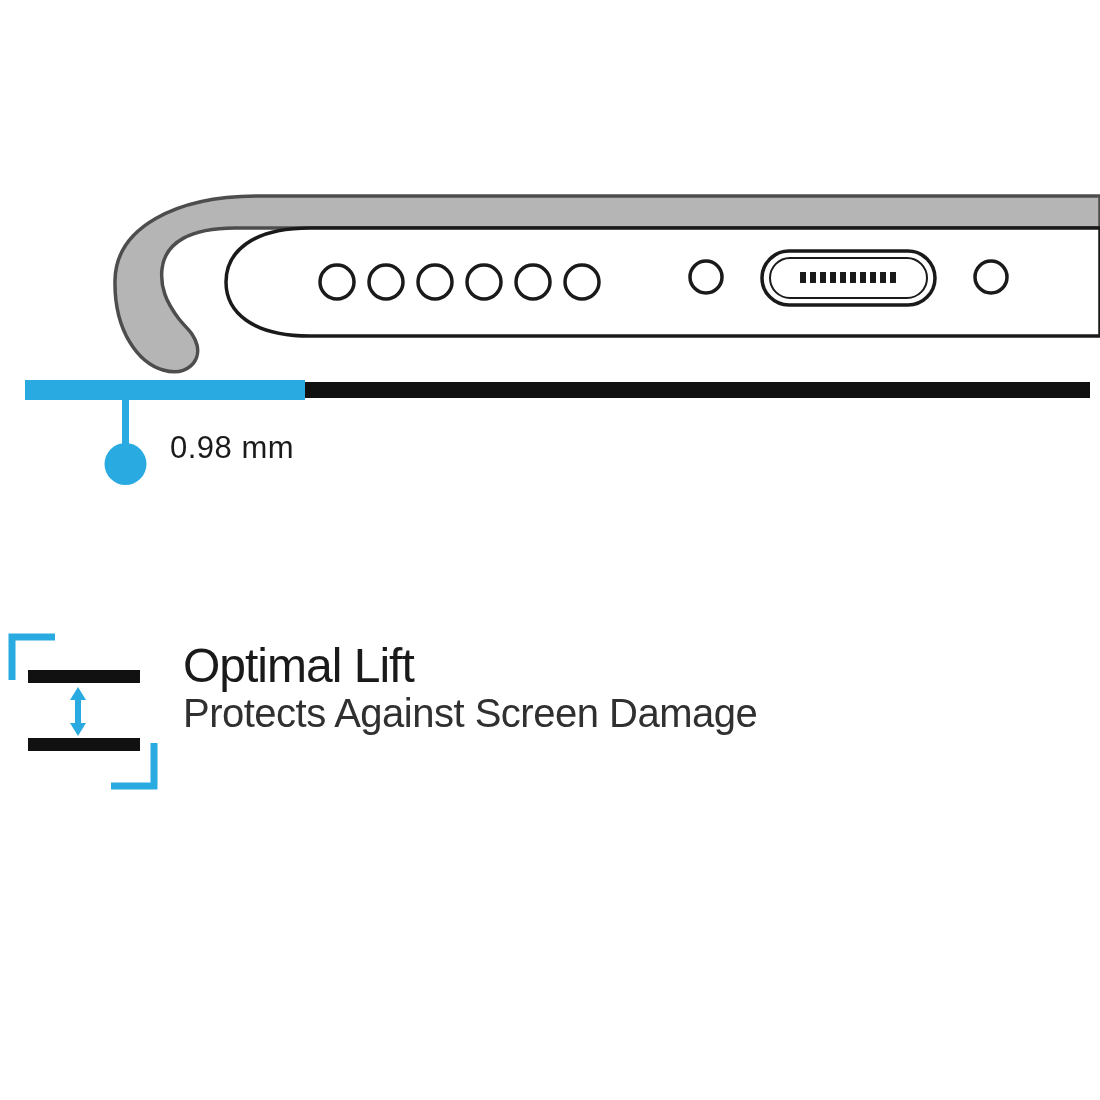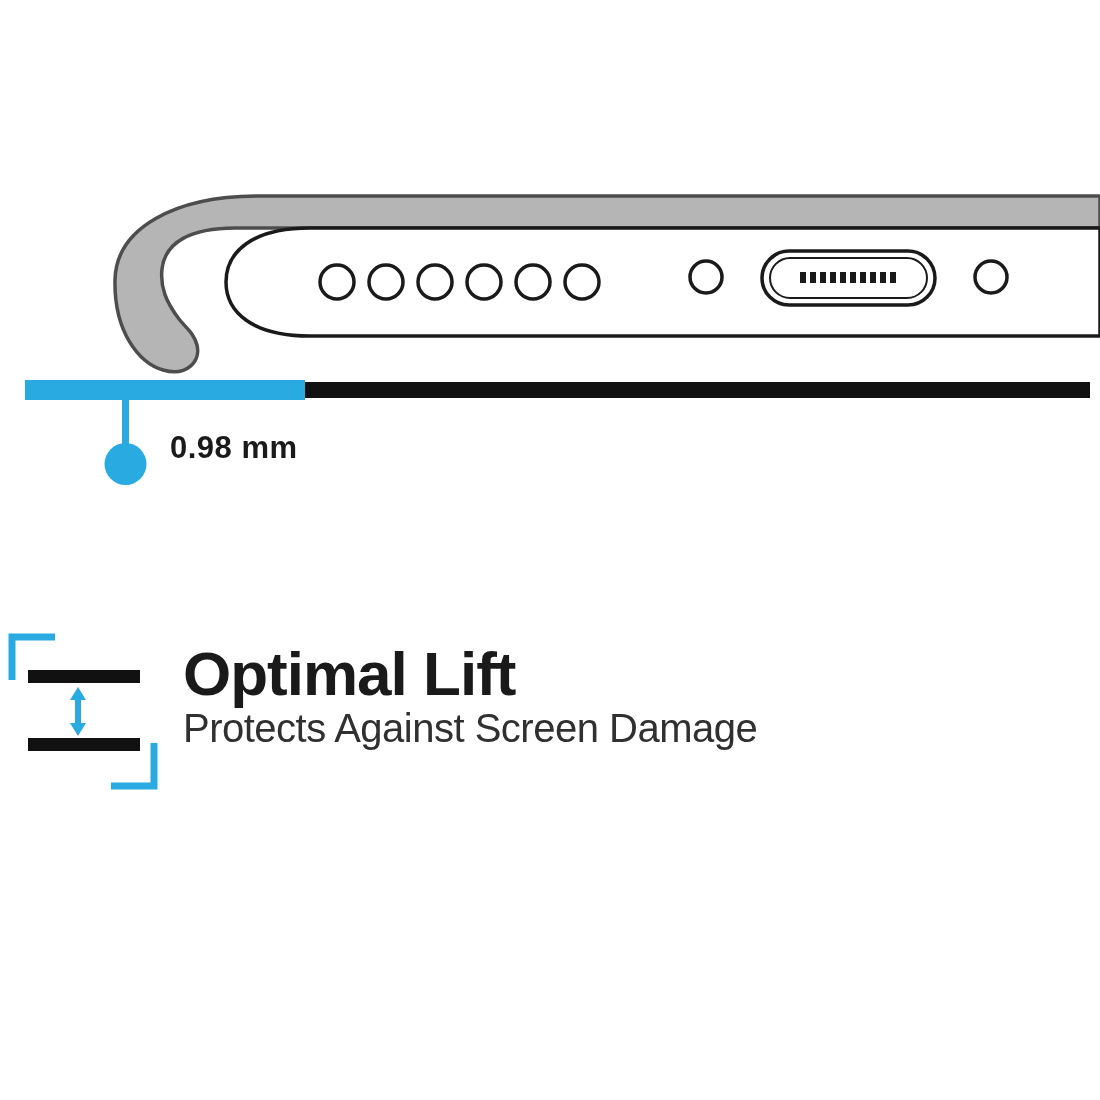--- a/index.html
+++ b/index.html
@@ -31,36 +31,36 @@
   .hole{fill:#ffffff;stroke:var(--outline);stroke-width:3.5;}
   .port-outer{fill:#ffffff;stroke:var(--outline);stroke-width:3.5;}
   .port-inner{fill:none;stroke:var(--outline);stroke-width:2;}
   .pin{fill:var(--outline);}
   .bar-cyan{fill:var(--accent);}
   .bar-black{fill:var(--bar);}
   .meas-line{fill:var(--accent);}
   .meas-dot{fill:var(--accent);}
   .measurement-label{
     position:absolute;left:170px;top:430px;
-    font-size:31px;font-weight:bold;color:var(--title-text);
+    font-size:31px;font-weight:normal;color:var(--title-text);
     letter-spacing:0.5px;
   }
   .lift-icon{
     position:absolute;left:8px;top:630px;
     width:160px;height:170px;display:block;
   }
   .bracket{fill:none;stroke:var(--accent);stroke-width:7;}
   .icon-bar{fill:var(--bar);}
   .arrow-line{stroke:var(--accent);stroke-width:6;}
   .arrow-head{fill:var(--accent);}
   .feature-text{
     position:absolute;left:183px;top:641px;
   }
   .feature-title{
-    font-size:62px;font-weight:bold;color:var(--title-text);
+    font-size:48px;font-weight:normal;color:var(--title-text);
     letter-spacing:-1px;line-height:1.05;
   }
   .feature-subtitle{
     font-size:40px;font-weight:normal;color:var(--subtitle-text);
     letter-spacing:-0.5px;
   }
 </style>
 </head>
 <body>
 

